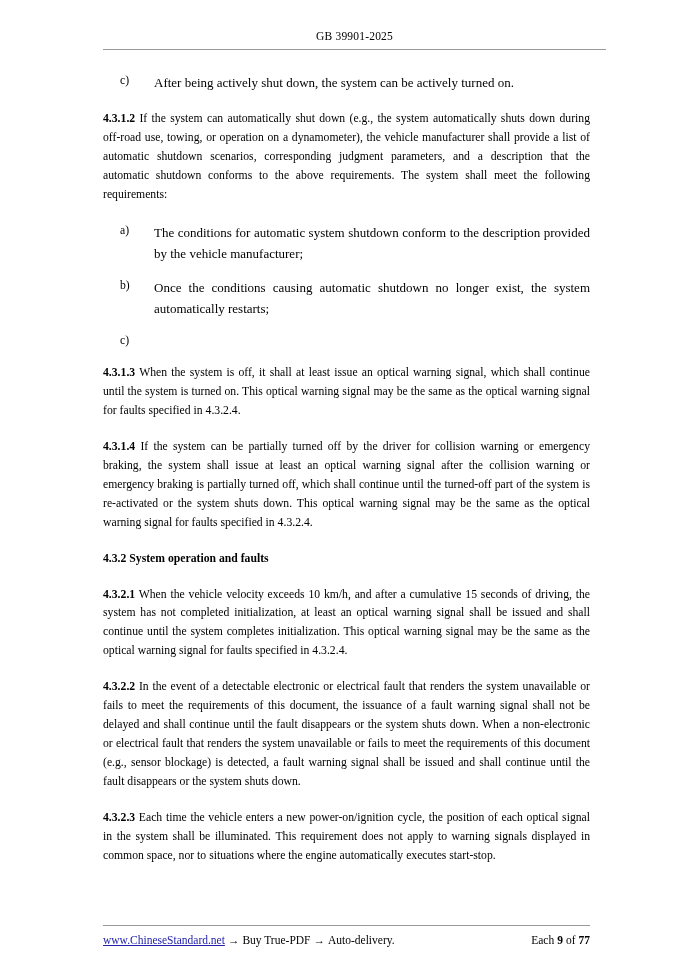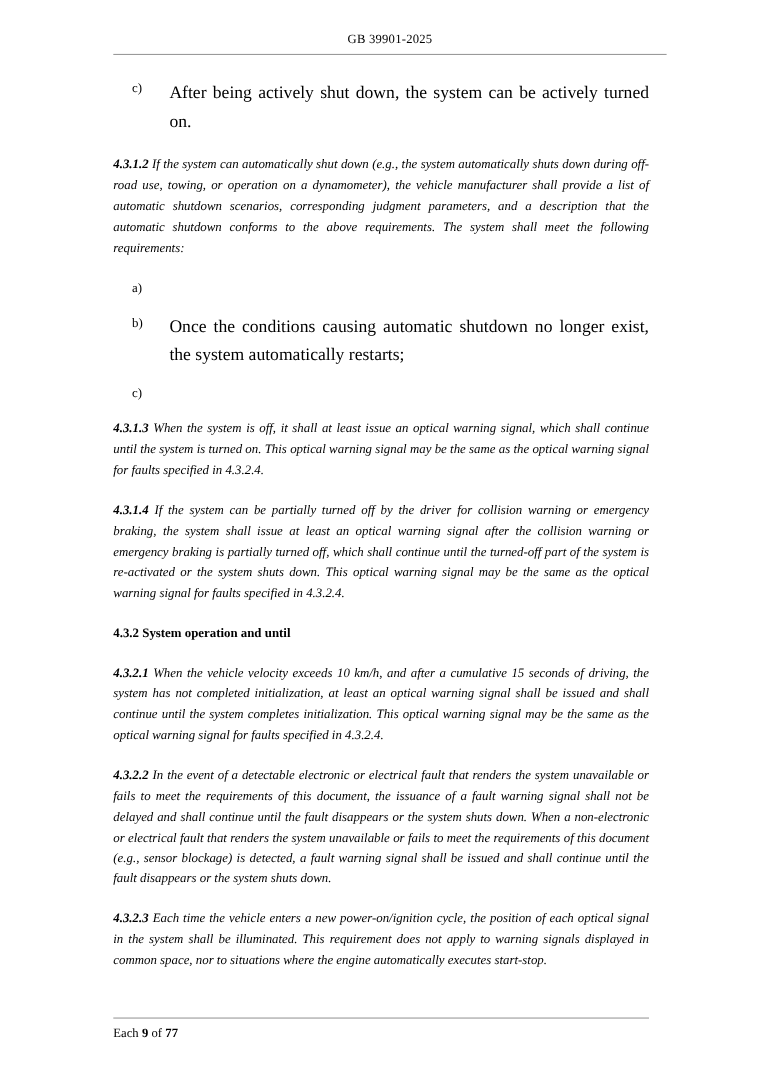--- a/index.html
+++ b/index.html
@@ -34,39 +34,38 @@
   }
   .body-col {
     width: 487px;
   }
   p {
     margin: 0 0 13px 0;
     font-size: 11.7px;
     line-height: 1.62;
     text-align: justify;
     text-justify: inter-word;
-    font-style: italic;
   }
   .clause-num {
     font-weight: bold;
   }
   .list-item {
     display: flex;
     margin: 0 0 13px 0;
     padding-left: 17px;
   }
   .list-item .marker {
     width: 34px;
     flex: 0 0 34px;
     font-size: 11.7px;
     line-height: 1.62;
   }
   .list-item .txt {
     flex: 1 1 auto;
-    font-size: 16px;
+    font-size: 13px;
     line-height: 1.62;
     text-align: justify;
     text-justify: inter-word;
   }
   .section-head {
     font-size: 11.7px;
     font-weight: bold;
     margin: 0 0 13px 0;
     line-height: 1.62;
   }
@@ -127,38 +126,39 @@
     </div>
 
     <div class="spacer-sm"></div>
 
     <p><span class="clause-num">4.3.1.2</span><span> If the system can automatically shut down (e.g., the system automatically shuts down during off-road use, towing, or operation on a dynamometer), the vehicle manufacturer shall provide a list of automatic shutdown scenarios, corresponding judgment parameters, and a description that the automatic shutdown conforms to the above requirements. The system shall meet the following requirements:</span></p>
 
     <div class="spacer-sm"></div>
 
     <div class="list-item">
       <span class="marker">a)</span>
+      <span class="txt">The conditions for automatic system shutdown conform to the description provided by the vehicle manufacturer;</span>
     </div>
     <div class="list-item">
       <span class="marker">b)</span>
       <span class="txt">Once the conditions causing automatic shutdown no longer exist, the system automatically restarts;</span>
     </div>
     <div class="list-item">
       <span class="marker">c)</span>
     </div>
 
     <p><span class="clause-num">4.3.1.3</span><span> When the system is off, it shall at least issue an optical warning signal, which shall continue until the system is turned on. This optical warning signal may be the same as the optical warning signal for faults specified in 4.3.2.4.</span></p>
 
     <div class="spacer-sm"></div>
 
     <p><span class="clause-num">4.3.1.4</span><span> If the system can be partially turned off by the driver for collision warning or emergency braking, the system shall issue at least an optical warning signal after the collision warning or emergency braking is partially turned off, which shall continue until the turned-off part of the system is re-activated or the system shuts down. This optical warning signal may be the same as the optical warning signal for faults specified in 4.3.2.4.</span></p>
 
     <div class="spacer-sm"></div>
 
-    <div class="section-head">4.3.2 System operation and until</div>
+    <div class="section-head">4.3.2 System operation and faults</div>
 
     <div class="spacer-sm"></div>
 
     <p><span class="clause-num">4.3.2.1</span><span> When the vehicle velocity exceeds 10 km/h, and after a cumulative 15 seconds of driving, the system has not completed initialization, at least an optical warning signal shall be issued and shall continue until the system completes initialization. This optical warning signal may be the same as the optical warning signal for faults specified in 4.3.2.4.</span></p>
 
     <div class="spacer-sm"></div>
 
     <p><span class="clause-num">4.3.2.2</span><span> In the event of a detectable electronic or electrical fault that renders the system unavailable or fails to meet the requirements of this document, the issuance of a fault warning signal shall not be delayed and shall continue until the fault disappears or the system shuts down. When a non-electronic or electrical fault that renders the system unavailable or fails to meet the requirements of this document (e.g., sensor blockage) is detected, a fault warning signal shall be issued and shall continue until the fault disappears or the system shuts down.</span></p>
 
     <div class="spacer-sm"></div>
@@ -166,19 +166,22 @@
     <p><span class="clause-num">4.3.2.3</span><span> Each time the vehicle enters a new power-on/ignition cycle, the position of each optical signal in the system shall be illuminated. This requirement does not apply to warning signals displayed in common space, nor to situations where the engine automatically executes start-stop.</span></p>
 
     <div class="spacer-sm"></div>
 
 
   </div>
 
   <div class="footer">
     <div class="footer-rule"></div>
     <div class="footer-row">
+      <div class="footer-left">
+        <a class="footer-link" href="#">www.ChineseStandard.net</a><span class="footer-sep">→</span><span>Buy True-PDF</span><span class="footer-sep">→</span><span>Auto-delivery.</span>
+      </div>
       <div class="footer-right">
         <span>Each</span><span class="pg-num">9</span><span>of</span><span class="pg-total">77</span>
       </div>
     </div>
   </div>
 
 </div>
 
 </body></html>

